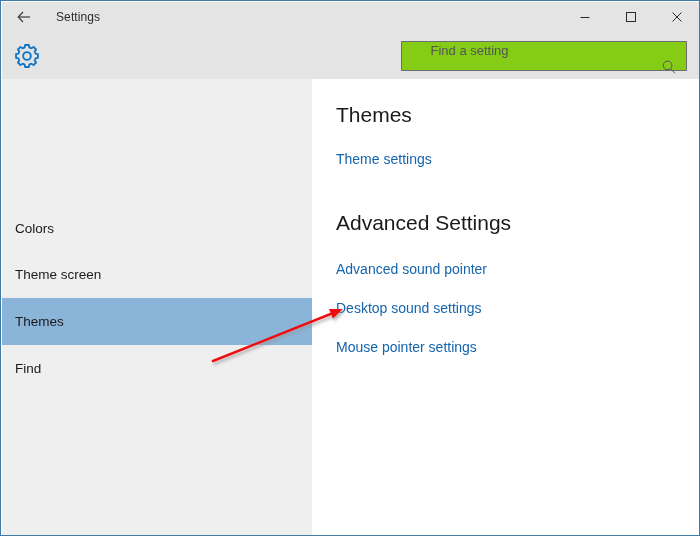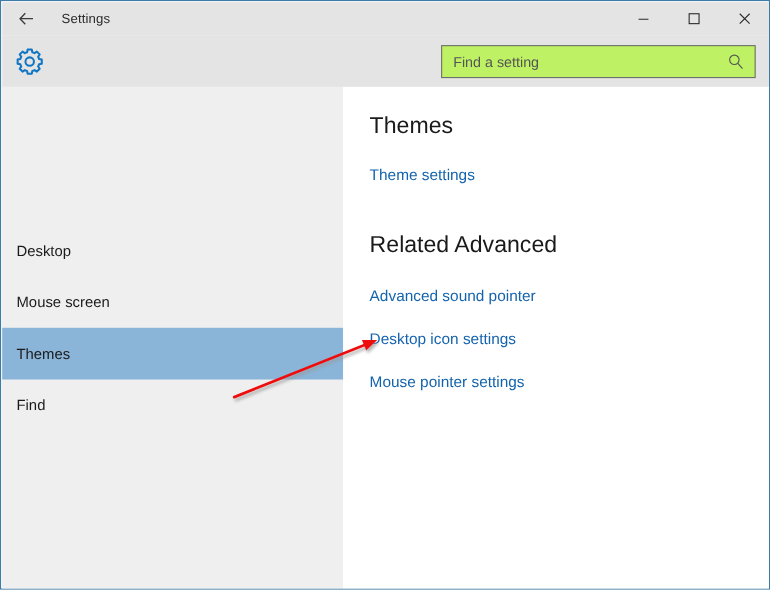--- a/index.html
+++ b/index.html
@@ -89,23 +89,24 @@
     letter-spacing: 0.4px;
   }
   .search-box {
     position: absolute;
     left: 399px;
     top: 9px;
     width: 286px;
     height: 30px;
     box-sizing: border-box;
     border: 1px solid #6e6e6e;
-    background: #bef264;
-    display: flex;
-    align-items: center;
+    background: #84cc16;
+    display: flex;
+    align-items: center;
+    flex-direction: column;
   }
   .search-input {
     border: 0;
     outline: 0;
     background: transparent;
     font-family: "Liberation Sans", sans-serif;
     font-size: 13px;
     color: #555555;
     padding-left: 10px;
     width: 235px;
@@ -228,42 +229,42 @@
         <svg width="16" height="16" viewBox="0 0 16 16" aria-hidden="true">
           <circle cx="6.6" cy="6.4" r="4.3" fill="none" stroke="currentColor" stroke-width="1"></circle>
           <path d="M9.8 9.7 L14 14.4" stroke="currentColor" stroke-width="1" fill="none"></path>
         </svg>
       </span>
     </div>
   </div>
 
   <div class="sidebar">
     <div class="nav-item" style="top:126px">
-      <span class="label">Desktop</span>
+      <span class="label">Colors</span>
     </div>
     <div class="nav-item" style="top:172px">
-      <span class="label">Mouse screen</span>
+      <span class="label">Theme screen</span>
     </div>
     <div class="nav-item selected" style="top:219px">
       <span class="label">Themes</span>
     </div>
     <div class="nav-item" style="top:266px">
       <span class="label">Find</span>
     </div>
   </div>
 
   <div class="content">
     <div class="section-title" style="top:24px">Themes</div>
 
     <div class="link" style="top:72px">Theme settings</div>
 
-    <div class="section-title" style="top:132px">Related Advanced</div>
+    <div class="section-title" style="top:132px">Advanced Settings</div>
 
     <div class="link" style="top:182px">Advanced sound pointer</div>
-    <div class="link" style="top:221px">Desktop icon settings</div>
+    <div class="link" style="top:221px">Desktop sound settings</div>
     <div class="link" style="top:260px">Mouse pointer settings</div>
   </div>
 
   <svg class="annotation" viewBox="0 0 698 534" aria-hidden="true">
     <defs>
       <filter id="sh" x="-30%" y="-30%" width="180%" height="180%">
         <feDropShadow dx="1.5" dy="2.5" stdDeviation="1.6" flood-color="#999999" flood-opacity="0.75"></feDropShadow>
       </filter>
     </defs>
     <g filter="url(#sh)">

